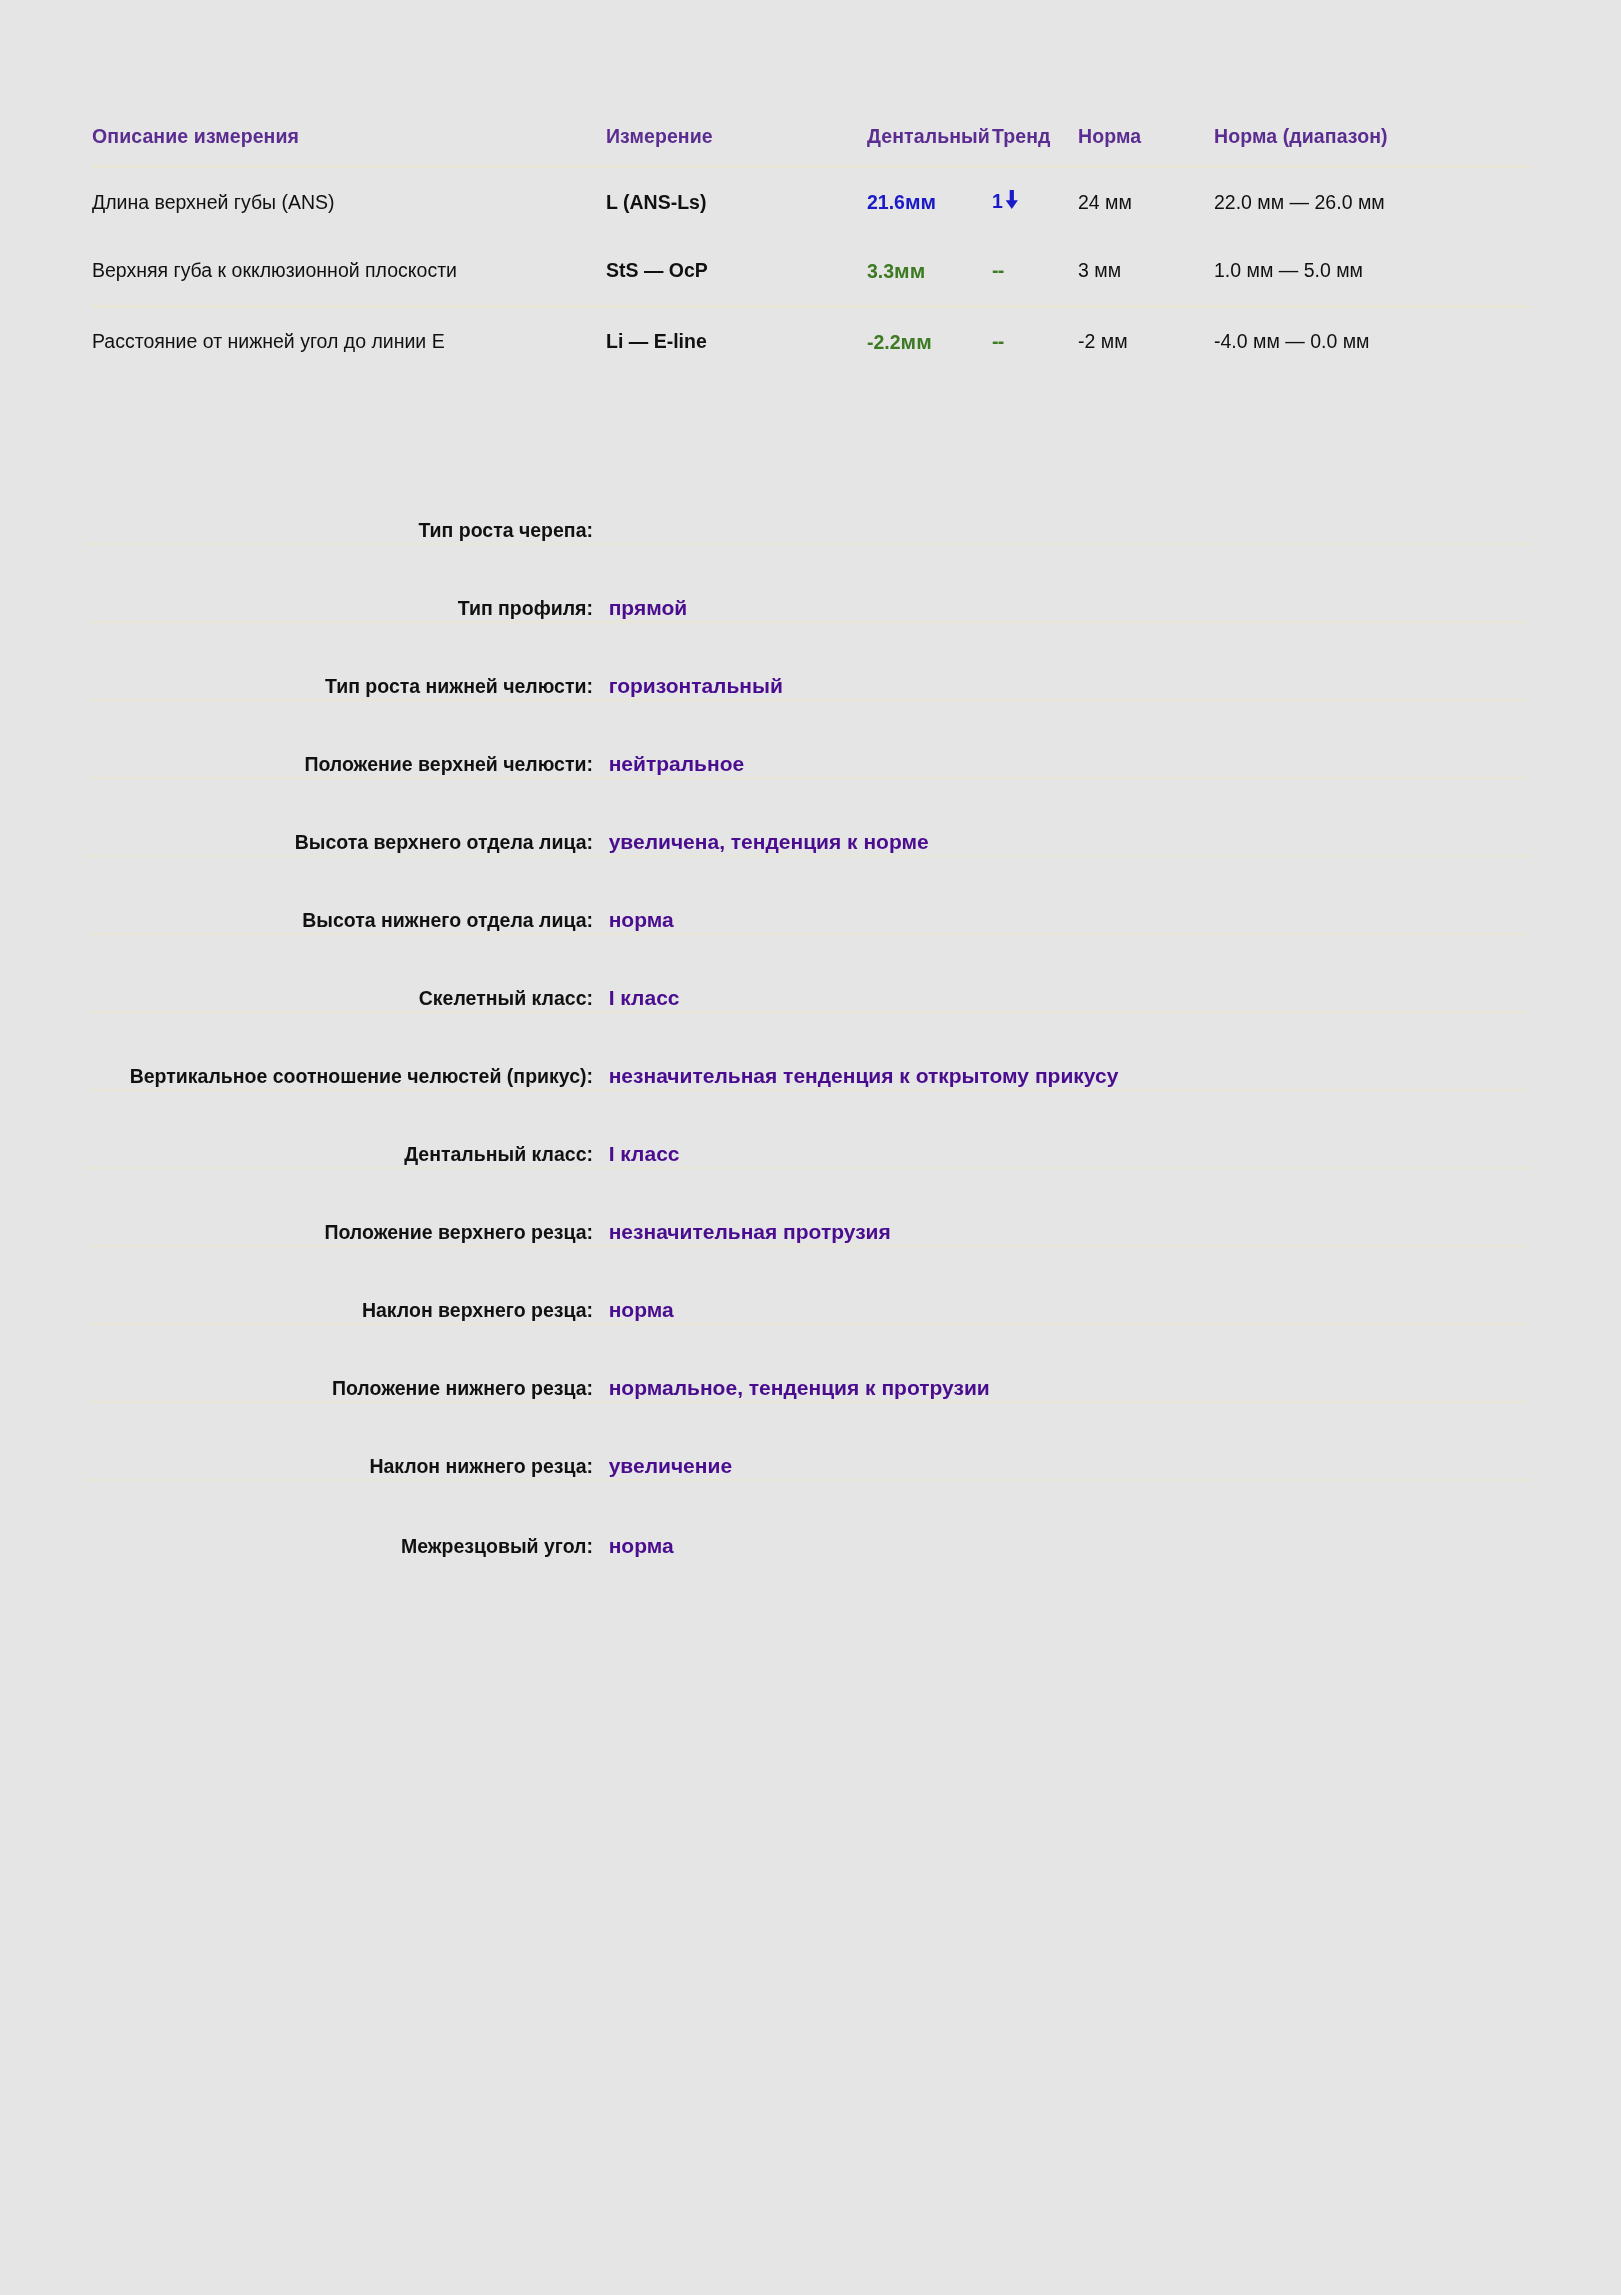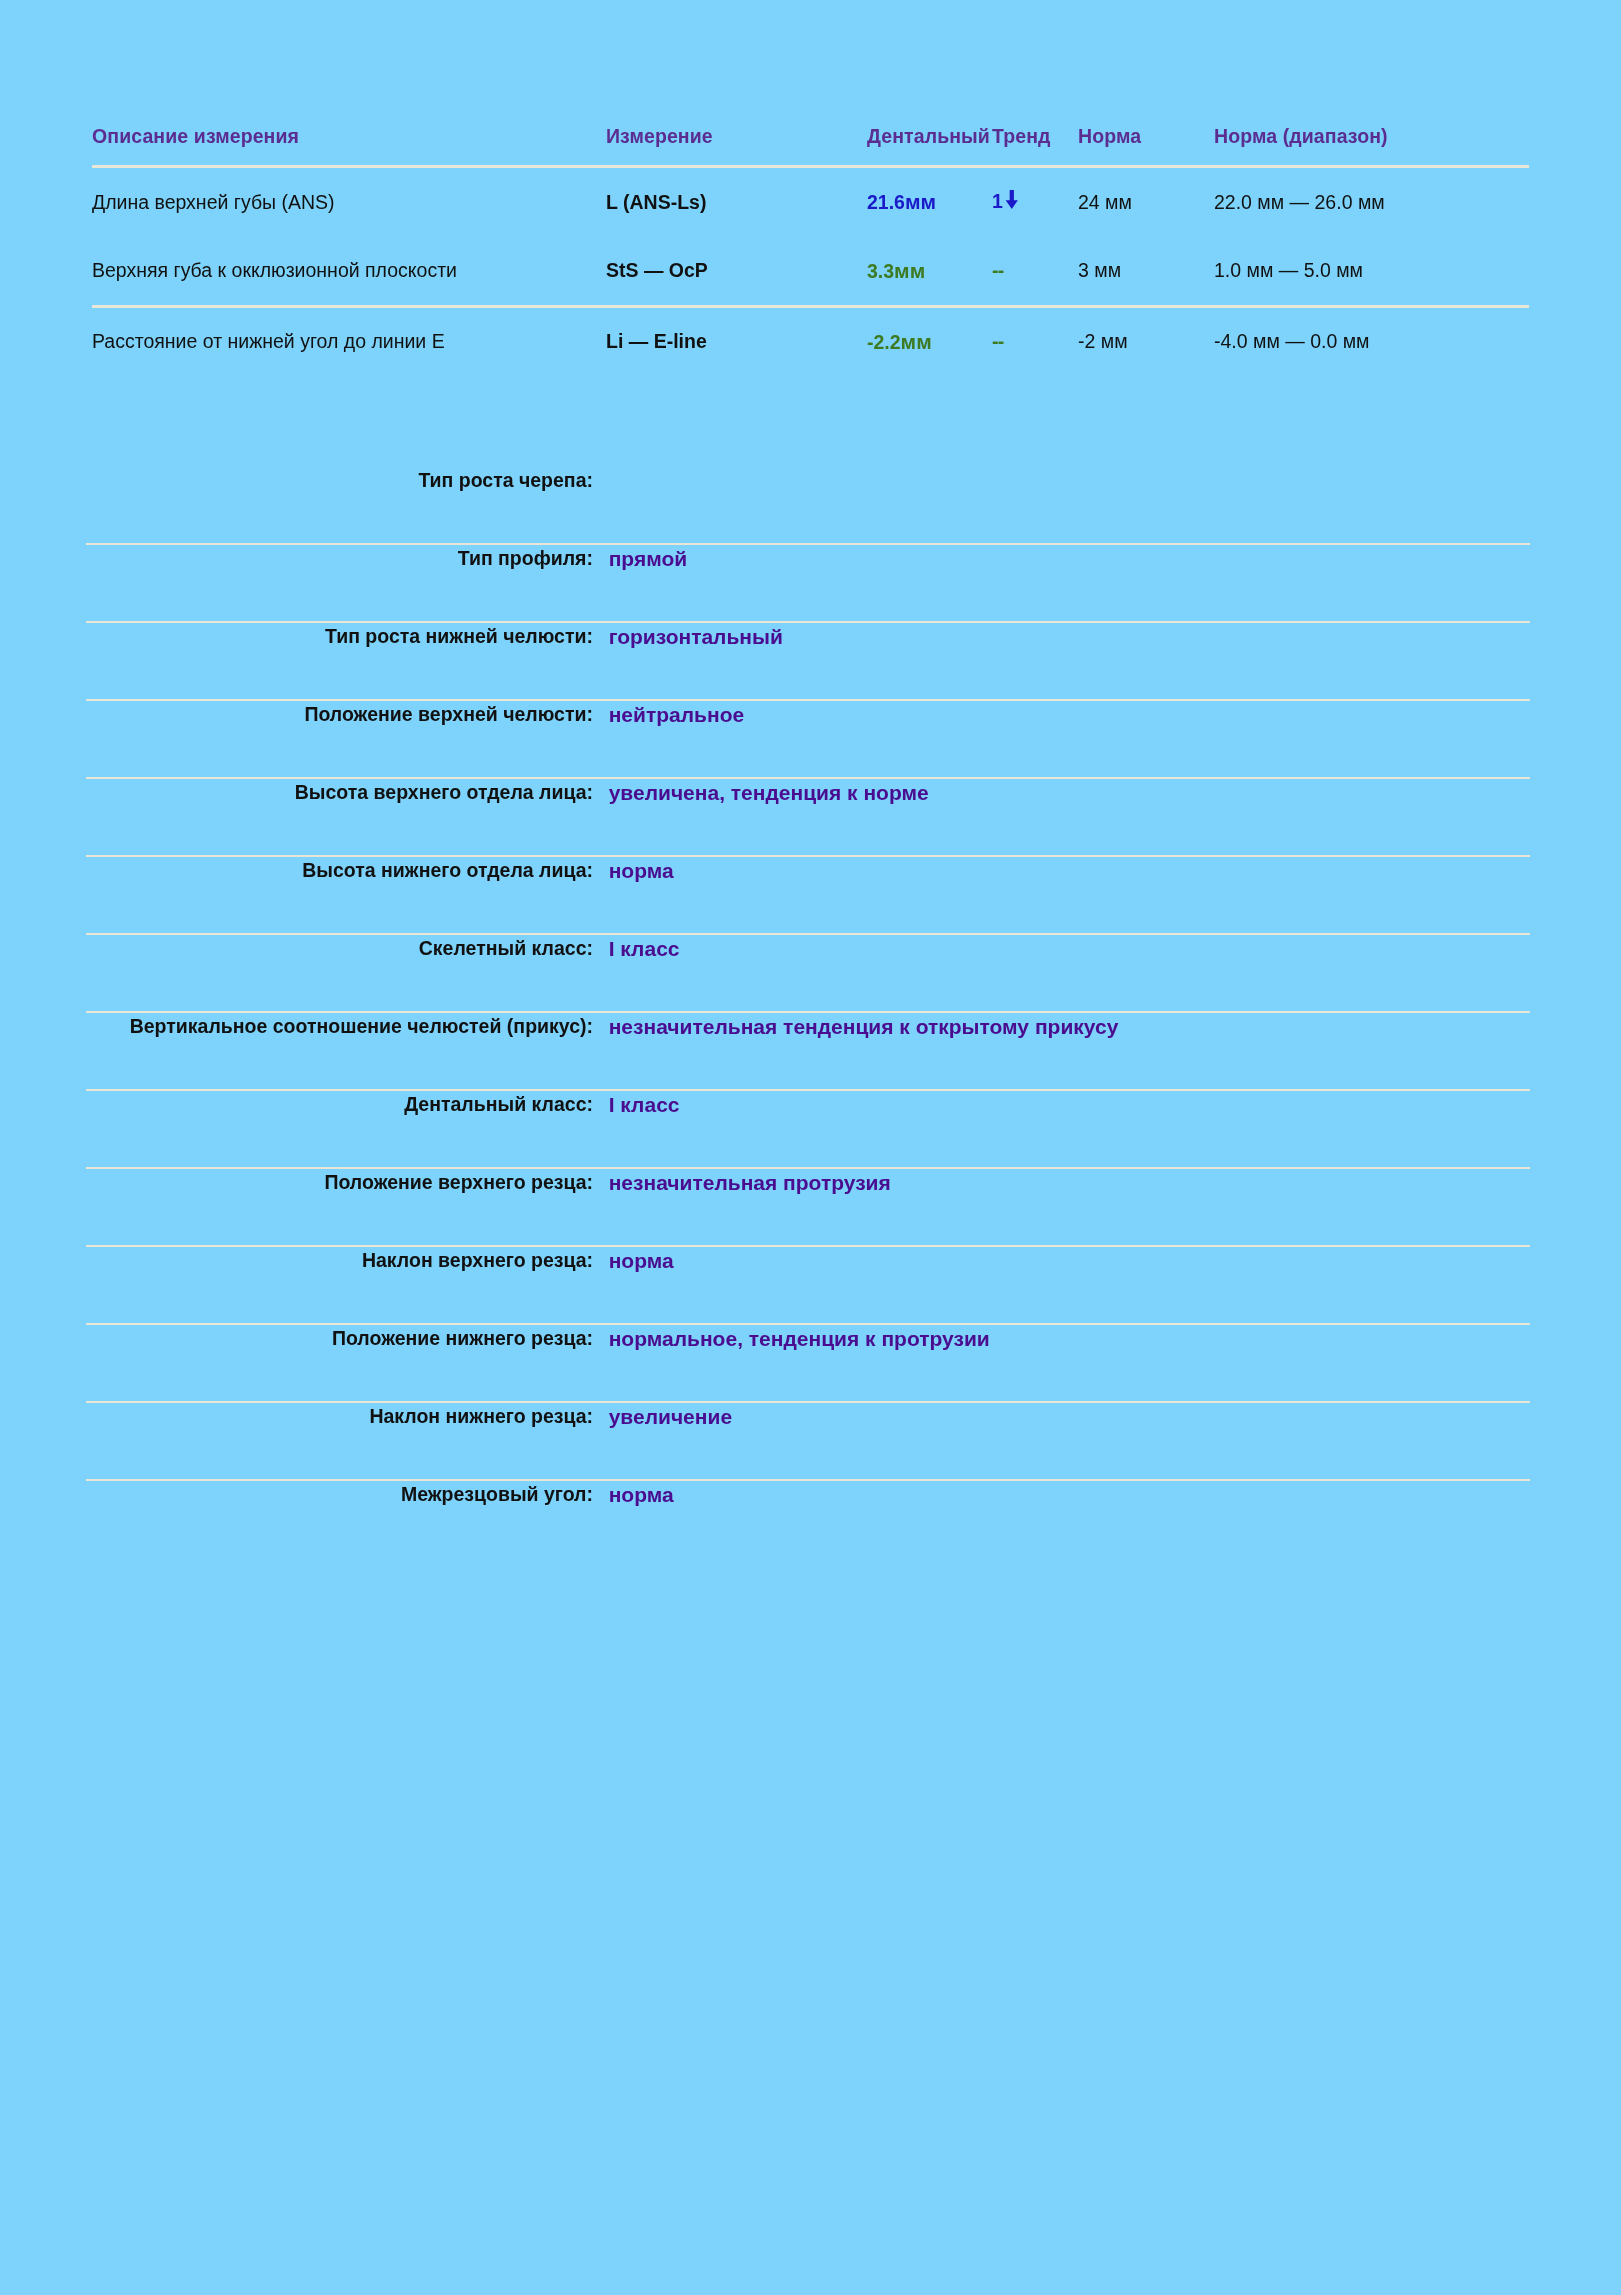--- a/index.html
+++ b/index.html
@@ -11,21 +11,21 @@
     width: 1622px;
     height: 2295px;
     font-family: "Liberation Sans", "DejaVu Sans", sans-serif;
     -webkit-font-smoothing: antialiased;
   }
 
   .page {
     position: relative;
     width: 1622px;
     height: 2295px;
-    background: #7dd3fc;
+    background: #e5e5e5;
     overflow: hidden;
   }
 
   
   .meas-table {
     position: absolute;
     left: 92px;
     top: 125px;
     width: 1437px;
     border-collapse: collapse;
@@ -97,21 +97,21 @@
 
   
   .concl {
     position: absolute;
     left: 86px;
     top: 467px;
     width: 1444px;
   }
   .concl-row {
     display: flex;
-    align-items: flex-start;
+    align-items: flex-end;
     min-height: 78px;
     border-bottom: 2.3px solid #eae6d6;
     box-sizing: border-box;
   }
   .concl-row:last-child {
     border-bottom: none;
   }
   .concl-label {
     width: 518px;
     flex: 0 0 518px;

